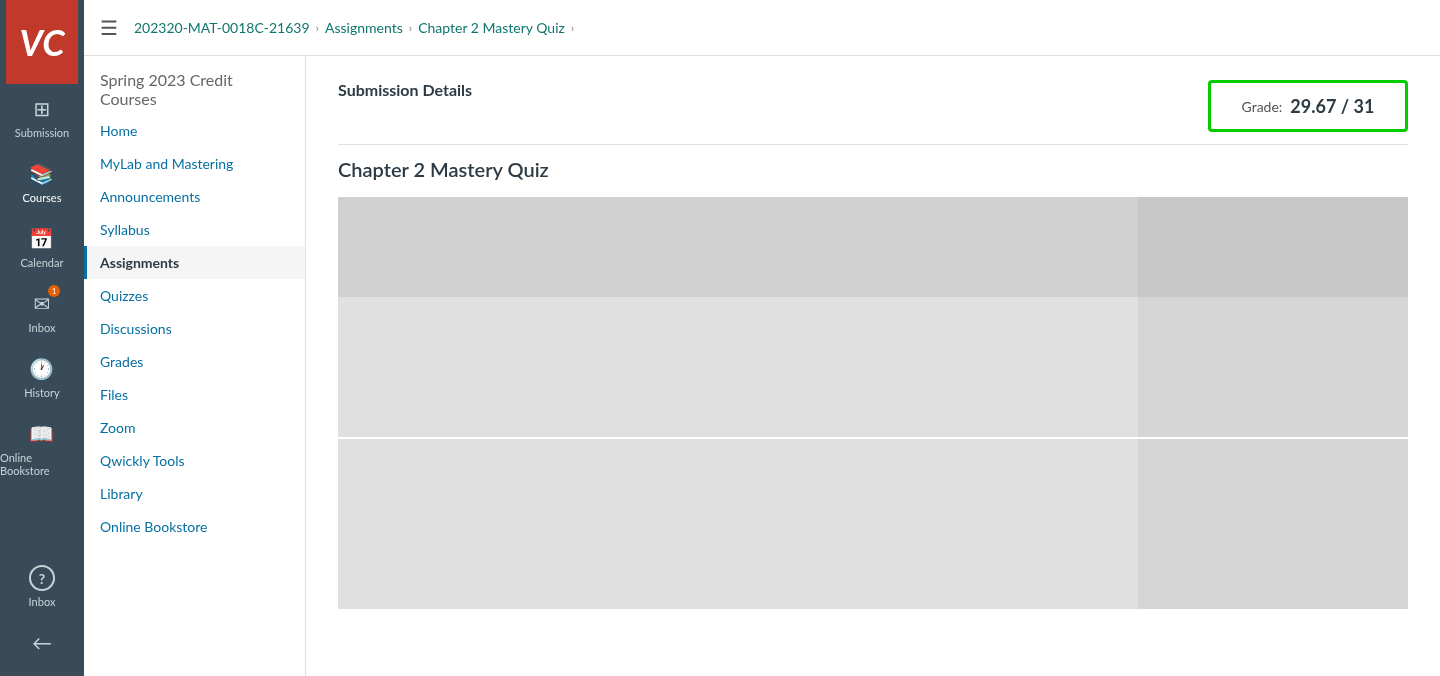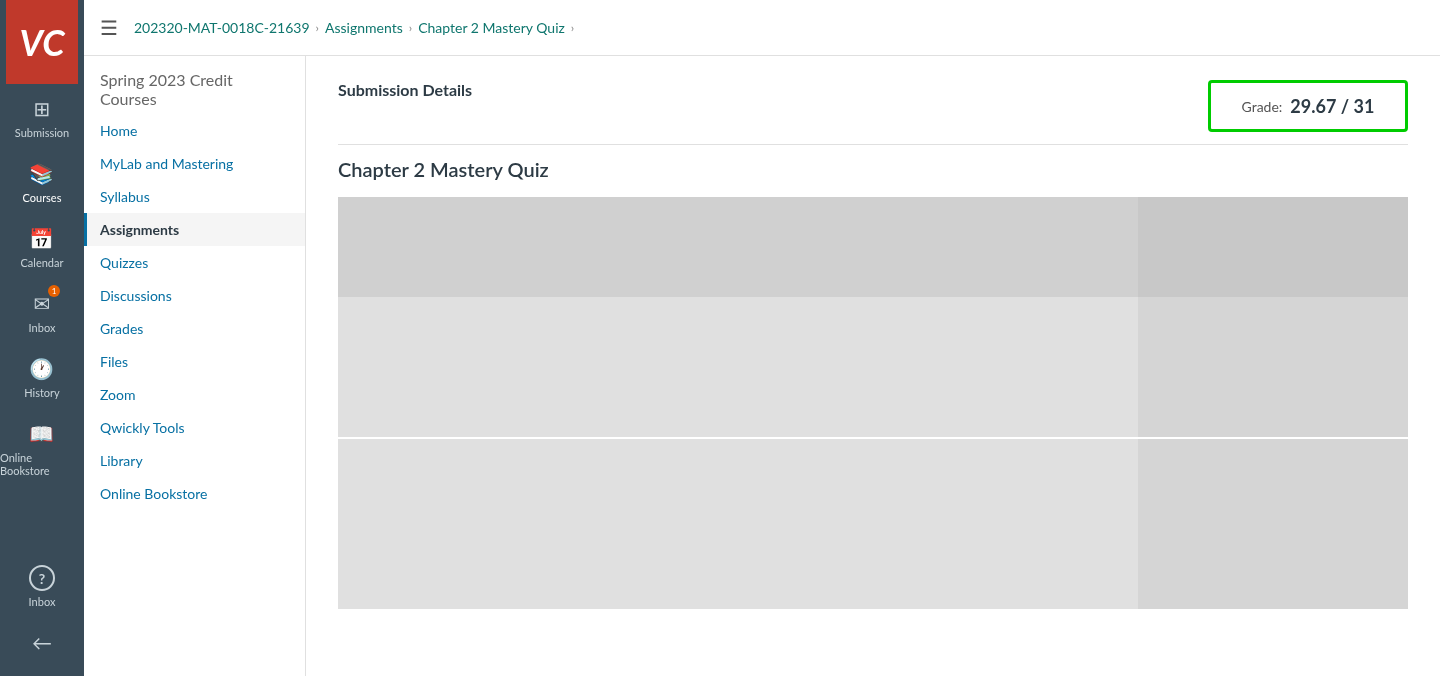--- a/index.html
+++ b/index.html
@@ -308,20 +308,21 @@
       <span class="sep">›</span>
     </nav>
   </div>
 
   <div class="body-area">
 
     <aside class="sidebar">
       <div class="sidebar-section-label">Spring 2023 Credit Courses</div>
       <a class="sidebar-link">Home</a>
       <a class="sidebar-link">MyLab and Mastering</a>
+      <a class="sidebar-link">Announcements</a>
       <a class="sidebar-link">Syllabus</a>
       <a class="sidebar-link active">Assignments</a>
       <a class="sidebar-link">Quizzes</a>
       <a class="sidebar-link">Discussions</a>
       <a class="sidebar-link">Grades</a>
       <a class="sidebar-link">Files</a>
       <a class="sidebar-link">Zoom</a>
       <a class="sidebar-link">Qwickly Tools</a>
       <a class="sidebar-link">Library</a>
       <a class="sidebar-link">Online Bookstore</a>

